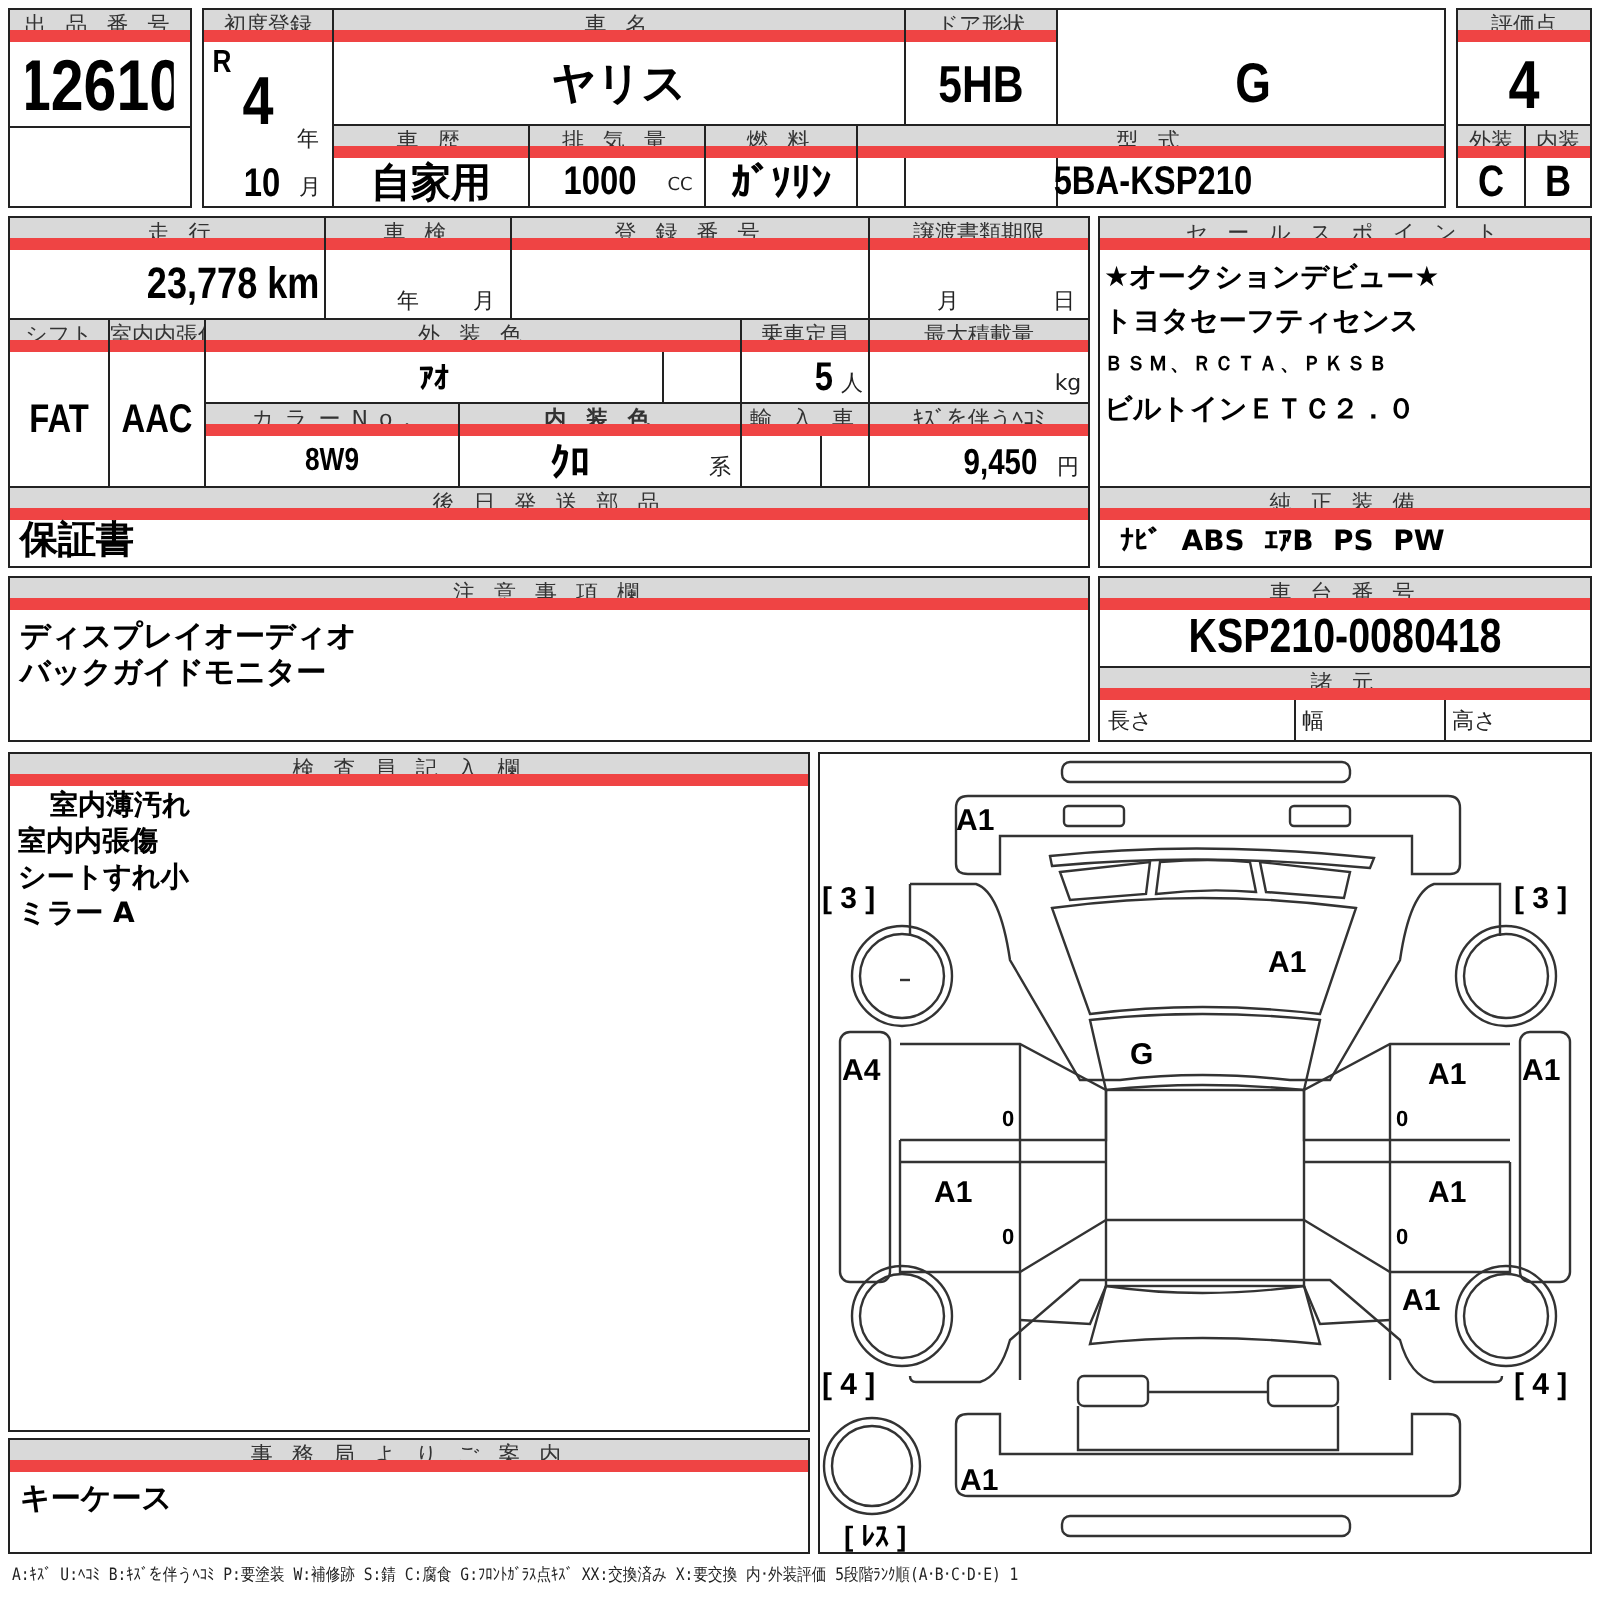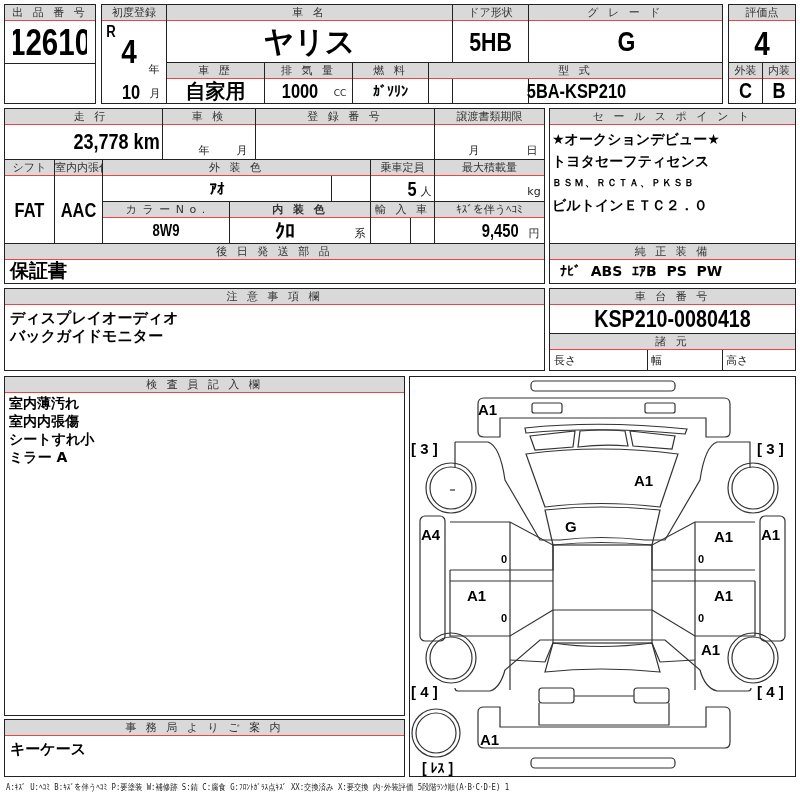--- a/index.html
+++ b/index.html
@@ -1,19 +1,19 @@
 <!DOCTYPE html>
 <html><head>
 <meta charset="utf-8">
 <style>
   * { box-sizing: border-box; margin: 0; padding: 0; }
   html, body { width: 800px; height: 800px; background: #fff; overflow: hidden; }
   body { position: relative; font-family: "DejaVu Sans", sans-serif; color: #000; }
   .box { position: absolute; border: 1.5px solid #222; background: #fff; }
-  .hdr { position: absolute; background: #d9d9d9; border-bottom: 1px solid #ef4444; font-size: 11px; color: #333; text-align: center; line-height: 15px; height: 16px; letter-spacing: 3px; overflow: hidden; white-space: nowrap; }
+  .hdr { position: absolute; background: #d9d9d9; border-bottom: 6px solid #ef4444; font-size: 11px; color: #333; text-align: center; line-height: 15px; height: 16px; letter-spacing: 3px; overflow: hidden; white-space: nowrap; }
   .vl { position: absolute; top: 0; bottom: 0; width: 1px; background: #222; }
   .hl { position: absolute; left: 0; right: 0; height: 1px; background: #222; }
   .cell { position: absolute; display: flex; align-items: center; justify-content: center; white-space: nowrap; overflow: hidden; }
   .big { font-family: "Liberation Sans", sans-serif; font-weight: bold; transform: scaleX(0.82); }
   .jp { font-weight: bold; }
   .small { font-size: 11px; color: #222; font-weight: normal; }
   .txt { position: absolute; font-family: "DejaVu Sans", sans-serif; font-weight: bold; font-size: 14px; line-height: 18px; white-space: nowrap; }
   .legend { position: absolute; left: 6px; top: 782px; font-size: 8.5px; color: #222; white-space: nowrap; font-family: "DejaVu Sans Mono", monospace; transform: scaleX(0.86); transform-origin: left; }
   svg text { font-family: "Liberation Sans", sans-serif; font-weight: bold; }
 </style>
@@ -23,49 +23,48 @@
 <div class="box" style="left:4px;top:4px;width:92px;height:100px;">
   <div class="hdr" style="left:0;right:0;top:0;">出 品 番 号</div>
   <div class="cell big" style="left:0;right:0;top:18px;height:40px;font-size:36px;">12610</div>
   <div class="hl" style="top:58px;"></div>
 </div>
 
 <div class="box" style="left:101px;top:4px;width:622px;height:100px;">
   <div class="hdr" style="left:0;width:64px;top:0;letter-spacing:0;">初度登録</div>
   <div class="hdr" style="left:65px;width:285px;top:0;">車 名</div>
   <div class="hdr" style="left:351px;width:75px;top:0;letter-spacing:0;">ドア形状</div>
-  <div class="hdr" style="left:427px;right:0;top:0;">グ レ ー ド</div>
   <div class="vl" style="left:64px;"></div>
   <div class="vl" style="left:350px;"></div>
   <div class="vl" style="left:426px;"></div>
   <div class="hl" style="top:57px;left:64px;"></div>
   <div class="hl" style="top:73px;left:64px;"></div>
 
   <div class="cell big" style="left:2px;top:18px;width:14px;height:18px;font-size:16px;">R</div>
   <div class="cell big" style="left:10px;top:24px;width:34px;height:44px;font-size:34px;">4</div>
   <div class="cell small" style="left:44px;top:56px;width:16px;height:16px;">年</div>
   <div class="cell big" style="left:10px;top:76px;width:38px;height:22px;font-size:20px;">10</div>
   <div class="cell small" style="left:46px;top:80px;width:14px;height:16px;">月</div>
 
-  <div class="cell jp" style="left:65px;top:17px;width:285px;height:40px;font-size:30px;">ヤリス</div>
+  <div class="cell jp" style="left:65px;top:17px;width:285px;height:40px;font-size:22px;">ヤリス</div>
   <div class="cell big" style="left:351px;top:17px;width:75px;height:40px;font-size:26px;">5HB</div>
   <div class="cell big" style="left:427px;top:17px;width:195px;height:40px;font-size:28px;">G</div>
 
   <div class="hdr" style="left:65px;width:97px;top:58px;">車 歴</div>
   <div class="hdr" style="left:163px;width:87px;top:58px;">排 気 量</div>
   <div class="hdr" style="left:251px;width:75px;top:58px;">燃 料</div>
   <div class="hdr" style="left:327px;right:0;top:58px;">型 式</div>
   <div class="vl" style="left:162px;top:57px;"></div>
   <div class="vl" style="left:250px;top:57px;"></div>
   <div class="vl" style="left:326px;top:57px;"></div>
 
   <div class="cell jp" style="left:65px;top:74px;width:97px;height:24px;font-size:20px;">自家用</div>
   <div class="cell big" style="left:163px;top:74px;width:70px;height:24px;font-size:20px;">1000</div>
   <div class="cell small" style="left:228px;top:80px;width:20px;height:16px;font-size:9px;">CC</div>
-  <div class="cell jp" style="left:251px;top:74px;width:75px;height:24px;font-size:14px;">ｶﾞｿﾘﾝ</div>
+  <div class="cell jp" style="left:251px;top:74px;width:75px;height:24px;font-size:20px;">ｶﾞｿﾘﾝ</div>
   <div class="cell big" style="left:327px;top:74px;width:295px;height:24px;font-size:20px;">5BA-KSP210</div>
 </div>
 
 <div class="box" style="left:728px;top:4px;width:68px;height:100px;">
   <div class="hdr" style="left:0;right:0;top:0;letter-spacing:0;">評価点</div>
   <div class="cell big" style="left:0;right:0;top:18px;height:40px;font-size:34px;">4</div>
   <div class="hl" style="top:57px;"></div>
   <div class="hdr" style="left:0;width:33px;top:58px;letter-spacing:0;">外装</div>
   <div class="hdr" style="left:34px;right:0;top:58px;letter-spacing:0;">内装</div>
   <div class="vl" style="left:33px;top:57px;"></div>
@@ -150,21 +149,21 @@
   <div class="hdr" style="left:0;right:0;top:45px;">諸 元</div>
   <div class="vl" style="left:97px;top:61px;"></div>
   <div class="vl" style="left:172px;top:61px;"></div>
   <div class="cell small" style="left:4px;top:62px;height:18px;">長さ</div>
   <div class="cell small" style="left:101px;top:62px;height:18px;">幅</div>
   <div class="cell small" style="left:176px;top:62px;height:18px;">高さ</div>
 </div>
 
 <div class="box" style="left:4px;top:376px;width:401px;height:340px;">
   <div class="hdr" style="left:0;right:0;top:0;">検 査 員 記 入 欄</div>
-  <div class="txt" style="left:4px;top:17px;">室内薄汚れ</div>
+  <div class="txt" style="left:20px;top:17px;">室内薄汚れ</div>
   <div class="txt" style="left:4px;top:35px;">室内内張傷</div>
   <div class="txt" style="left:4px;top:53px;">シートすれ小</div>
   <div class="txt" style="left:4px;top:71px;">ミラー A</div>
 </div>
 
 <div class="box" style="left:4px;top:719px;width:401px;height:58px;">
   <div class="hdr" style="left:0;right:0;top:0;">事 務 局 よ り ご 案 内</div>
   <div class="txt" style="left:5px;top:20px;font-size:15px;">キーケース</div>
 </div>
 

